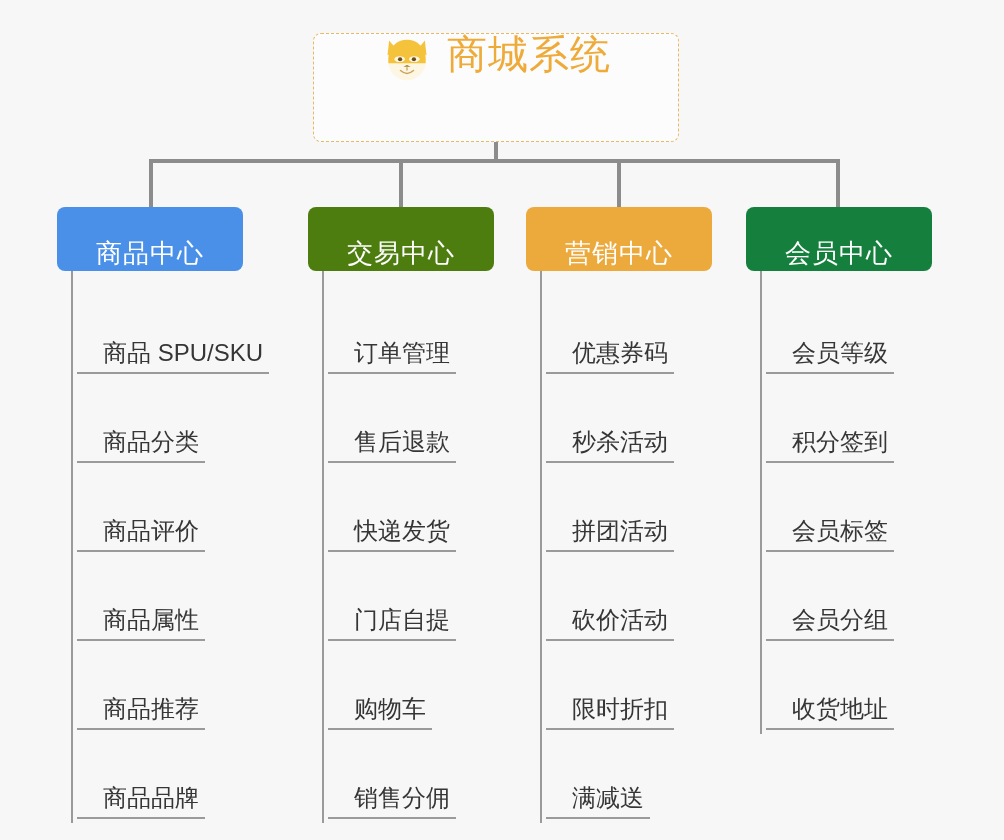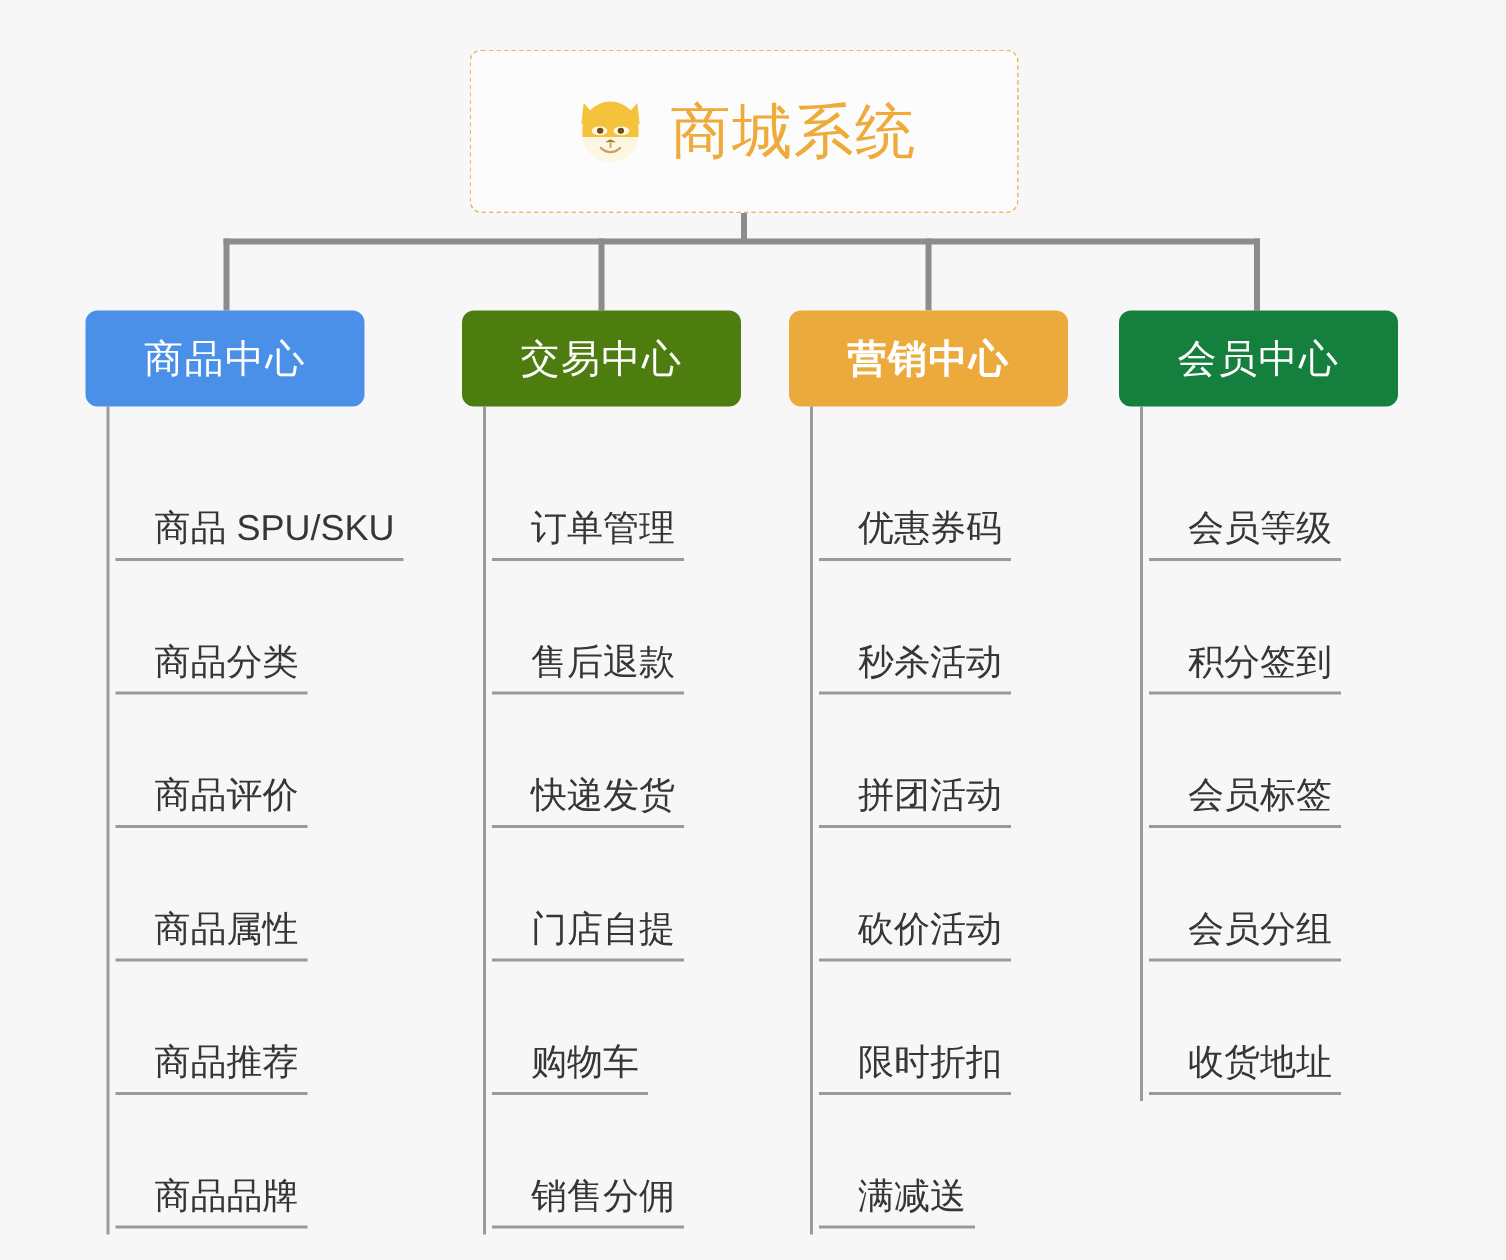--- a/index.html
+++ b/index.html
@@ -25,21 +25,21 @@
     position: absolute;
     left: 313px;
     top: 33px;
     width: 366px;
     height: 109px;
     box-sizing: border-box;
     background: #fcfcfc;
     border: 1px dashed #e8b964;
     border-radius: 8px;
     display: flex;
-    align-items: center;
+    align-items: flex-start;
     justify-content: center;
     gap: 14px;
   }
   .root-icon {
     width: 52px;
     height: 52px;
     flex: 0 0 auto;
     display: block;
   }
   .root-title {
@@ -76,21 +76,21 @@
   
   .branch {
     position: absolute;
     top: 207px;
     width: 186px;
   }
   .branch-header {
     height: 64px;
     border-radius: 8px;
     display: flex;
-    align-items: center;
+    align-items: flex-end;
     justify-content: center;
     color: #ffffff;
     font-size: 26px;
     letter-spacing: 1px;
     box-sizing: border-box;
   }
 
   
   .leaf-list {
     position: relative;
@@ -205,21 +205,21 @@
       <div class="leaf">
           <span class="leaf-label">购物车</span>
         </div>
       <div class="leaf">
           <span class="leaf-label">销售分佣</span>
         </div>
     </div>
   </div>
 
   <div class="branch branch-3">
-    <div class="branch-header" style="background: rgb(236, 169, 60); font-weight: bold;">
+    <div class="branch-header" style="background: rgb(236, 169, 60);">
       <span>营销中心</span>
     </div>
     <div class="leaf-list">
       <div class="leaf">
           <span class="leaf-label">优惠券码</span>
         </div>
       <div class="leaf">
           <span class="leaf-label">秒杀活动</span>
         </div>
       <div class="leaf">

